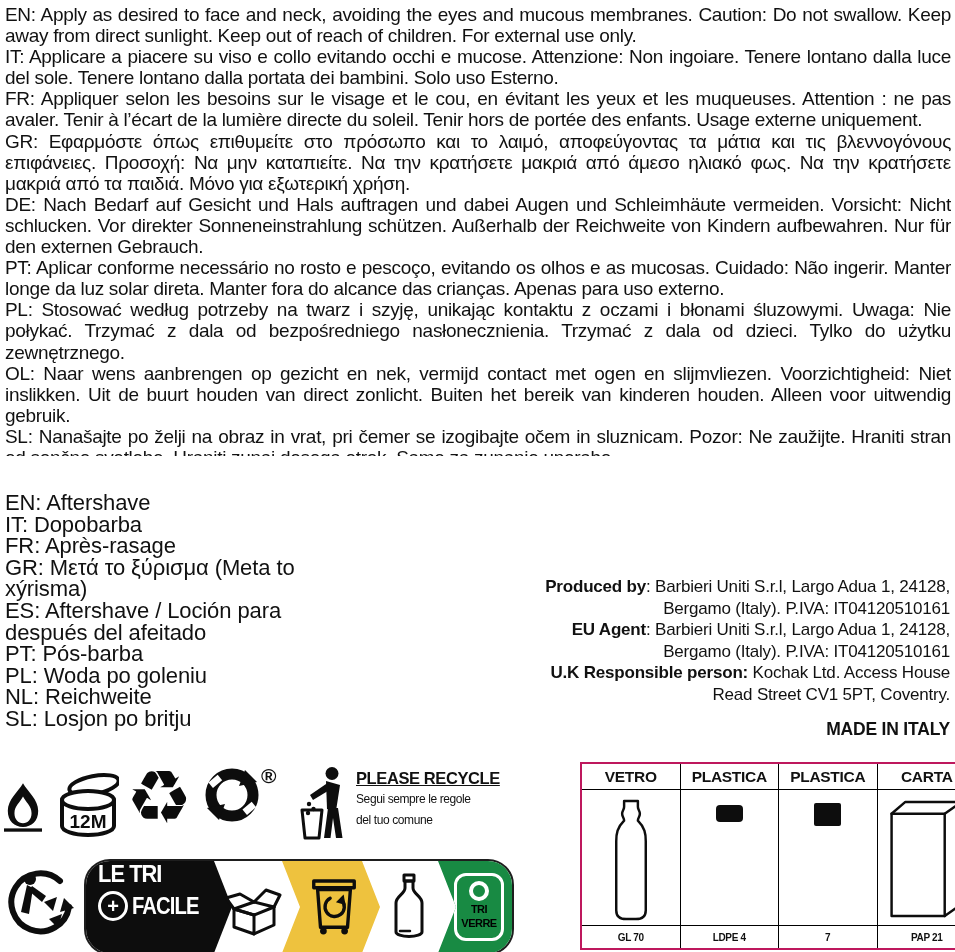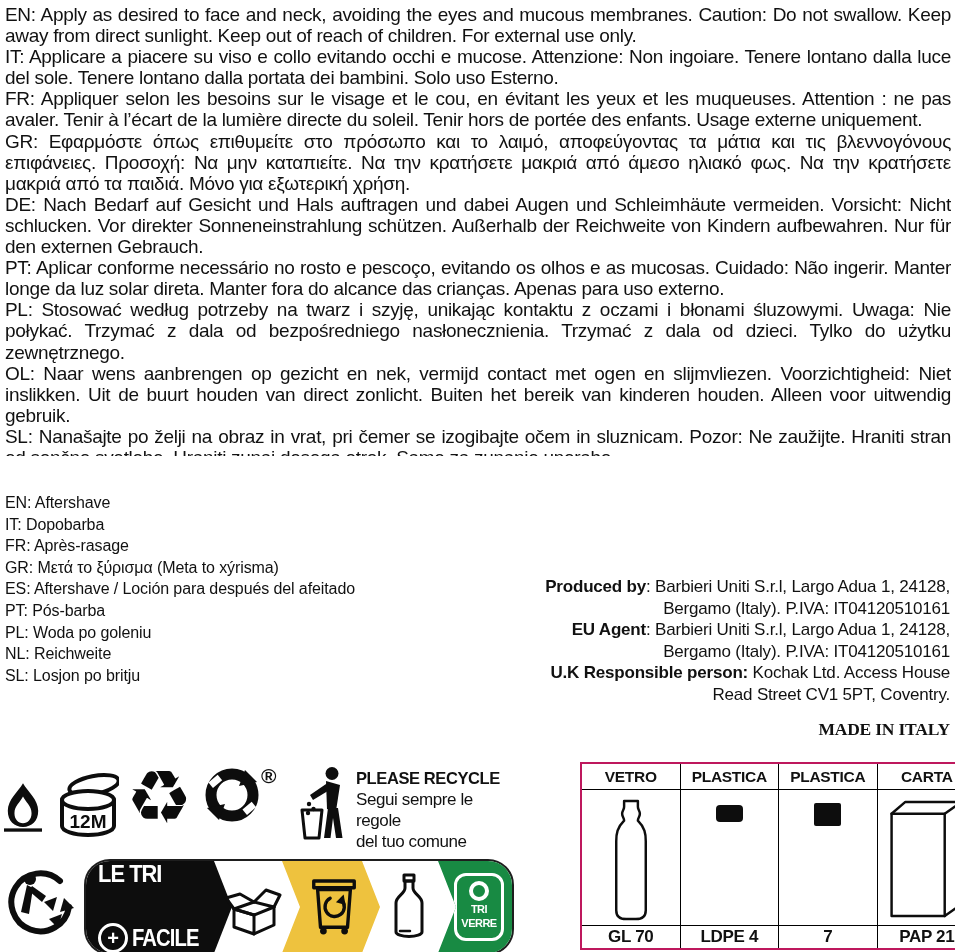--- a/index.html
+++ b/index.html
@@ -4,67 +4,67 @@
 <style>
   html,body{margin:0;padding:0;background:#fff;}
   body{width:955px;height:952px;position:relative;overflow:hidden;
        font-family:"Liberation Sans",sans-serif;color:#111;}
   
   .directions{position:absolute;left:5px;top:4px;width:946px;height:452px;overflow:hidden;
               font-size:19px;line-height:21.1px;letter-spacing:-0.3px;text-align:justify;}
   .directions p{margin:0;}
   
   .names{position:absolute;left:5px;top:492px;width:362px;
-         font-size:16px;line-height:21.6px;letter-spacing:-0.1px;}
+         font-size:22px;line-height:21.6px;letter-spacing:-0.1px;}
   
   .producer{position:absolute;right:5px;top:576px;width:480px;text-align:right;
             font-size:17px;line-height:21.6px;letter-spacing:-0.2px;}
   .producer b{font-weight:bold;margin-left:16px;}
-  .madein{position:absolute;right:5px;top:719px;font-size:17.5px;font-weight:bold;letter-spacing:-0.2px;font-family:Liberation Serif, serif;}
+  .madein{position:absolute;right:5px;top:719px;font-size:17.5px;font-weight:bold;letter-spacing:-0.2px;}
   
   .mark{position:absolute;}
   svg .st{fill:none;stroke:#0d0d0d;stroke-linejoin:round;stroke-linecap:round;}
   .mobius{position:absolute;left:126px;top:760px;font-family:"DejaVu Sans",sans-serif;
           font-size:74px;line-height:74px;color:#0b0b0b;}
   .reg{position:absolute;left:261px;top:764px;font-size:21px;font-weight:bold;}
   .recycle-note{position:absolute;left:356px;top:768px;width:160px;line-height:21px;}
-  .recycle-note .t{font-weight:bold;font-size:16.5px;letter-spacing:-0.4px;}
-  .recycle-note .s{font-size:17px;letter-spacing:-0.4px;}
+  .recycle-note .t{font-weight:bold;font-size:16.5px;letter-spacing:-0.4px;text-decoration:underline;}
+  .recycle-note .s{font-size:12px;letter-spacing:-0.4px;}
   
   .strip{position:absolute;left:84px;top:859px;width:426px;height:92px;background:#fff;
          border:2px solid #1e1e1e;border-radius:26px;overflow:hidden;}
   .seg{position:absolute;top:0;height:100%;}
   .seg-black{left:0;width:146px;background:#0d0d0d;
              clip-path:polygon(0 0,calc(100% - 18px) 0,100% 50%,calc(100% - 18px) 100%,0 100%);
-             color:#fff;display:flex;flex-direction:column;justify-content:space-between;padding-left:12px;box-sizing:border-box;}
+             color:#fff;display:flex;flex-direction:column;justify-content:flex-start;padding-left:12px;box-sizing:border-box;}
   .seg-black .l1{font-weight:bold;font-size:23px;letter-spacing:-1px;transform:scaleX(.95);transform-origin:left;}
   .seg-black .l2{display:flex;align-items:center;gap:4px;margin-top:3px;}
   .plus-circle{width:24px;height:24px;border:3px solid #fff;border-radius:50%;display:flex;
                align-items:center;justify-content:center;font-size:20px;font-weight:900;color:#fff;flex:0 0 auto;}
   .seg-black .fac{font-weight:bold;font-size:23px;letter-spacing:-1px;transform:scaleX(.88);transform-origin:left;}
   .seg-yellow{left:196px;width:98px;background:#EEC23E;
        clip-path:polygon(0 0,calc(100% - 18px) 0,100% 50%,calc(100% - 18px) 100%,0 100%,18px 50%);
        display:flex;align-items:center;justify-content:center;}
   .seg-green{left:352px;width:74px;background:#188A43;
        clip-path:polygon(0 0,100% 0,100% 100%,0 100%,18px 50%);
        display:flex;align-items:center;justify-content:center;}
   .box-icon{position:absolute;left:138px;top:16px;}
   .bottle-icon{position:absolute;left:306px;top:12px;}
   .verre-badge{width:50px;height:68px;border:3.5px solid #fff;border-radius:12px;margin-left:8px;
-               display:flex;flex-direction:column;align-items:center;color:#ffffff;box-sizing:border-box;}
+               display:flex;flex-direction:column;align-items:center;color:#000000;box-sizing:border-box;}
   .verre-badge .ring{width:12px;height:12px;border:4px solid #fff;border-radius:50%;margin-top:5px;}
   .verre-badge .vt{font-size:11px;font-weight:bold;line-height:12px;letter-spacing:-0.5px;margin-top:2px;}
   
   .rtable{position:absolute;left:580px;top:762px;width:398px;height:188px;border:2px solid #be185d;
           box-sizing:border-box;display:grid;grid-template-columns:1fr 1fr 1fr 1fr;
           grid-template-rows:26px 1fr 23px;}
   .rtable .cell{border-right:1.5px solid #000;display:flex;align-items:center;justify-content:center;}
   .rtable .cell.last{border-right:none;}
   .rtable .head{border-bottom:1.5px solid #000;font-weight:bold;font-size:15.5px;letter-spacing:-0.3px;}
-  .rtable .foot{border-top:1.5px solid #000;font-weight:bold;font-size:17px;letter-spacing:-0.3px;}
+  .rtable .foot{border-top:1.5px solid #000;font-weight:bold;font-size:10px;letter-spacing:-0.3px;}
   .rtable .bodyc{align-items:flex-start;}
   .cap-shape{width:27px;height:17px;background:#0d0d0d;border-radius:4px;margin-top:15px;}
   .sq-shape{width:27px;height:23px;background:#0d0d0d;border-radius:2px;margin-top:13px;}
 </style>
 </head>
 <body>
 
 <div class="directions">
   <p>EN: Apply as desired to face and neck, avoiding the eyes and mucous membranes. Caution: Do not swallow. Keep away from direct sunlight. Keep out of reach of children. For external use only.</p>
   <p>IT: Applicare a piacere su viso e collo evitando occhi e mucose. Attenzione: Non ingoiare. Tenere lontano dalla luce del sole. Tenere lontano dalla portata dei bambini. Solo uso Esterno.</p>

